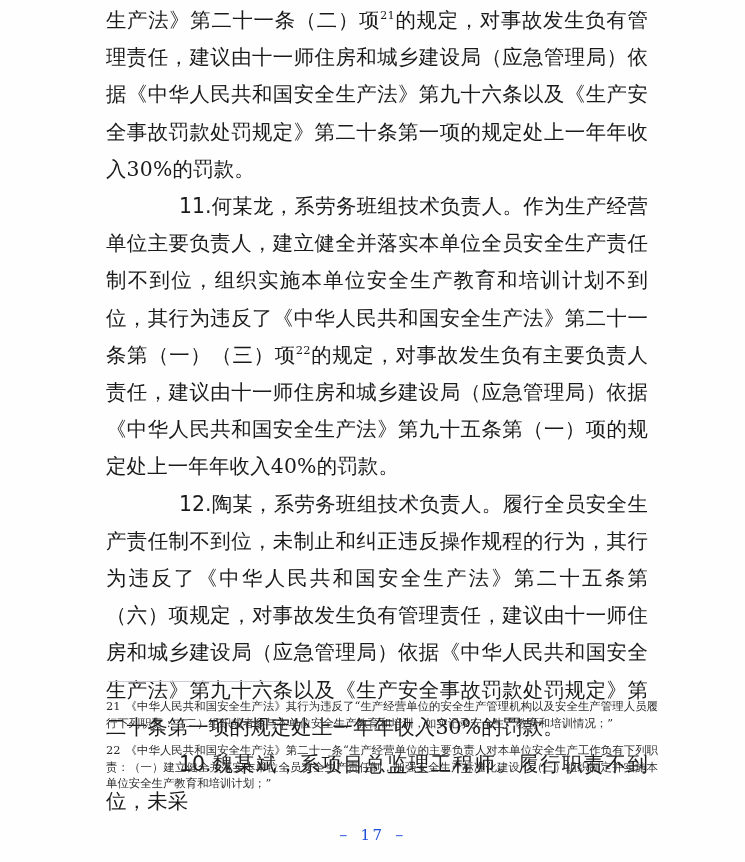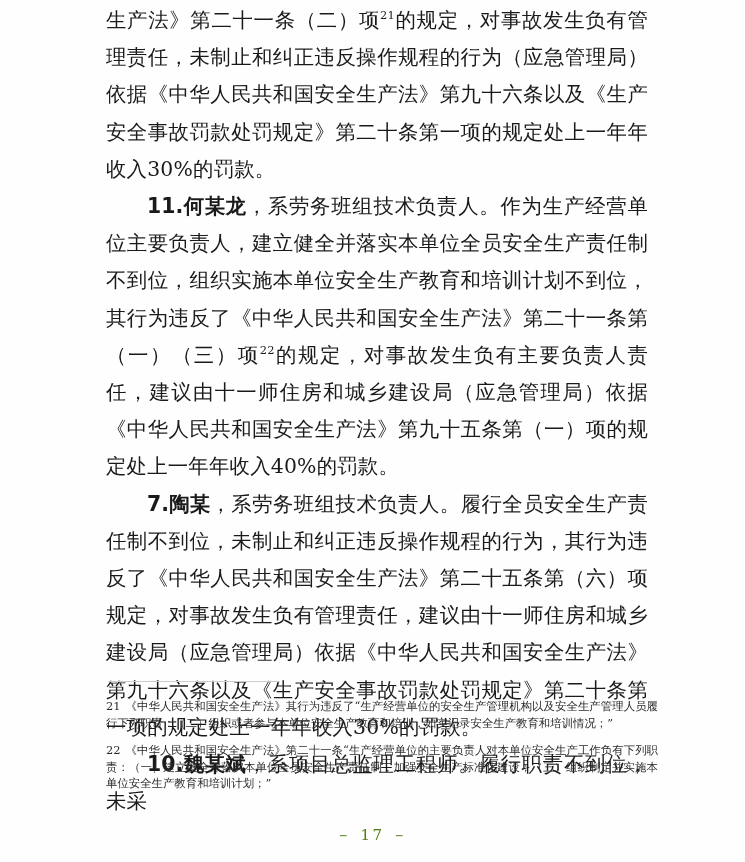--- a/index.html
+++ b/index.html
@@ -32,23 +32,24 @@
     color: #1a1a1a;
     text-align: justify;
     text-justify: inter-ideograph;
     letter-spacing: 0.2px;
     font-family: "DejaVu Serif", "Liberation Serif", serif;
   }
   .para.indent {
     text-indent: 41px;
   }
   .para .lead {
-    font-weight: bold;
+    font-weight: normal;
     font-family: "DejaVu Sans", "Liberation Sans", sans-serif;
     letter-spacing: 0;
+    margin-left: 32px;
   }
   .para sup {
     font-size: 0.56em;
     vertical-align: super;
     line-height: 0;
     font-family: "DejaVu Serif", "Liberation Serif", serif;
   }
 
   
   .fn-rule {
@@ -82,41 +83,41 @@
 
   
   .page-number {
     position: absolute;
     left: 0;
     top: 826px;
     width: 745px;
     text-align: center;
     font-size: 15px;
     letter-spacing: 2.5px;
-    color: #4d7c0f;
+    color: #1d4ed8;
     font-family: "DejaVu Serif", "Liberation Serif", serif;
   }
 </style>
 </head>
 <body>
 
 <div class="page">
 
   <div class="body-block">
 
     <p class="para">
-      <span>生产法》第二十一条（二）项</span><sup>21</sup><span>的规定，对事故发生负有管理责任，未制止和纠正违反操作规程的行为（应急管理局）依据《中华人民共和国安全生产法》第九十六条以及《生产安全事故罚款处罚规定》第二十条第一项的规定处上一年年收入30%的罚款。</span>
+      <span>生产法》第二十一条（二）项</span><sup>21</sup><span>的规定，对事故发生负有管理责任，建议由十一师住房和城乡建设局（应急管理局）依据《中华人民共和国安全生产法》第九十六条以及《生产安全事故罚款处罚规定》第二十条第一项的规定处上一年年收入30%的罚款。</span>
     </p>
 
     <p class="para indent">
       <span class="lead">11.何某龙</span><span>，系劳务班组技术负责人。作为生产经营单位主要负责人，建立健全并落实本单位全员安全生产责任制不到位，组织实施本单位安全生产教育和培训计划不到位，其行为违反了《中华人民共和国安全生产法》第二十一条第（一）（三）项</span><sup>22</sup><span>的规定，对事故发生负有主要负责人责任，建议由十一师住房和城乡建设局（应急管理局）依据《中华人民共和国安全生产法》第九十五条第（一）项的规定处上一年年收入40%的罚款。</span>
     </p>
 
     <p class="para indent">
-      <span class="lead">7.陶某</span><span>，系劳务班组技术负责人。履行全员安全生产责任制不到位，未制止和纠正违反操作规程的行为，其行为违反了《中华人民共和国安全生产法》第二十五条第（六）项规定，对事故发生负有管理责任，建议由十一师住房和城乡建设局（应急管理局）依据《中华人民共和国安全生产法》第九十六条以及《生产安全事故罚款处罚规定》第二十条第一项的规定处上一年年收入30%的罚款。</span>
+      <span class="lead">12.陶某</span><span>，系劳务班组技术负责人。履行全员安全生产责任制不到位，未制止和纠正违反操作规程的行为，其行为违反了《中华人民共和国安全生产法》第二十五条第（六）项规定，对事故发生负有管理责任，建议由十一师住房和城乡建设局（应急管理局）依据《中华人民共和国安全生产法》第九十六条以及《生产安全事故罚款处罚规定》第二十条第一项的规定处上一年年收入30%的罚款。</span>
     </p>
 
     <p class="para indent">
       <span class="lead">10.魏某斌</span><span>，系项目总监理工程师。履行职责不到位，未采</span>
     </p>
 
   </div>
 
   <div class="fn-rule"></div>
 

